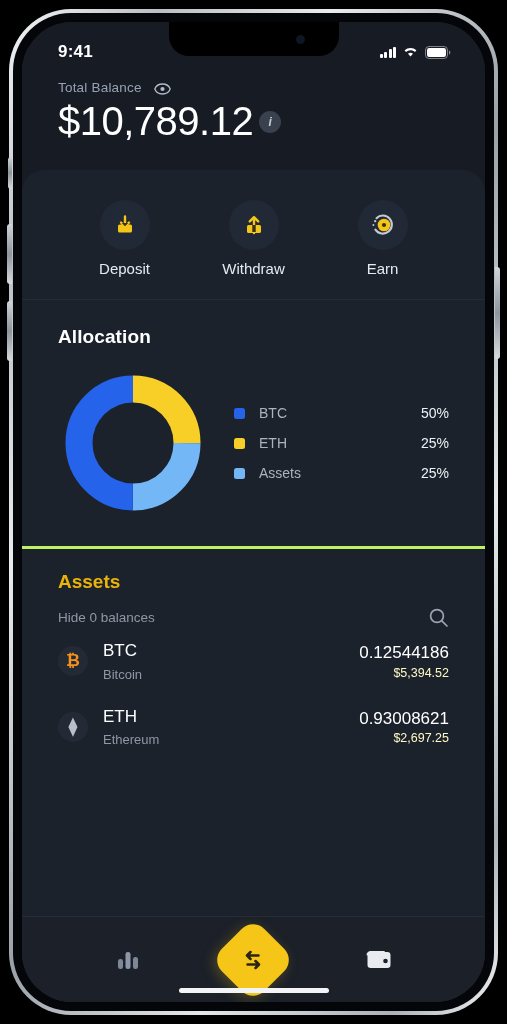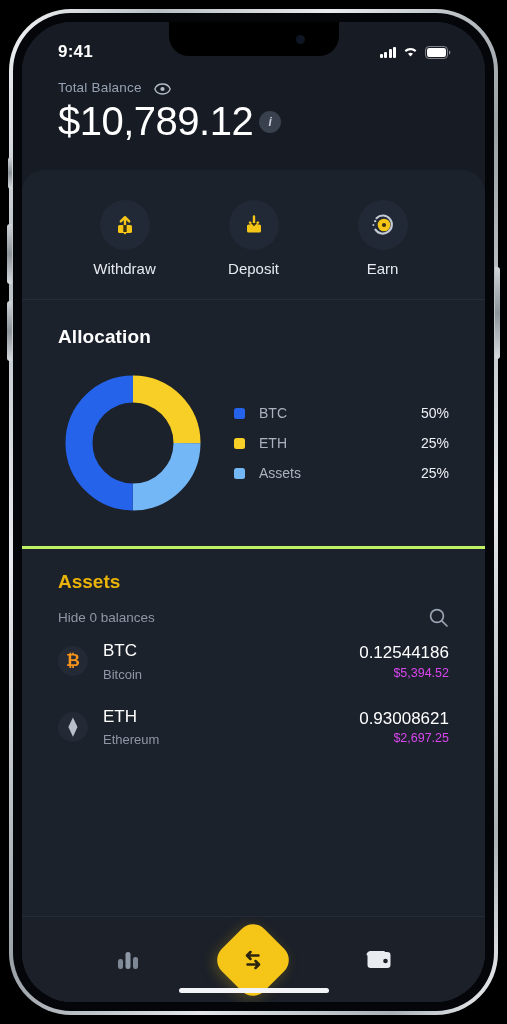--- a/index.html
+++ b/index.html
@@ -110,21 +110,21 @@
   .asset-row { display:flex; align-items:center; padding:13px 0 12px; }
   .asset-logo {
     width:30px; height:30px; border-radius:50%; flex:none;
     background:#232a36; display:flex; align-items:center; justify-content:center;
   }
   .asset-names { margin-left:15px; }
   .asset-sym { color:#fff; font-size:17px; line-height:1.15; }
   .asset-full { color:#8e98a6; font-size:13px; margin-top:6px; }
   .asset-vals { margin-left:auto; text-align:right; }
   .asset-amt { color:#fff; font-size:17px; line-height:1.15; }
-  .asset-fiat { color:#d946ef; font-size:12.5px; margin-top:3px; }
+  .asset-fiat { color:#fef9c3; font-size:12.5px; margin-top:3px; }
 
   
   #bottom-nav {
     height:86px; background:#1b2029; border-top:1px solid #252c38;
     display:flex; align-items:center; justify-content:space-around;
     padding:0 44px; position:relative;
   }
   .nav-item { width:58px; height:48px; display:flex; align-items:center; justify-content:center; }
   #nav-swap-btn {
     width:60px; height:60px; border-radius:16px;
@@ -193,37 +193,37 @@
           </div>
         </div>
 
         <div id="sheet">
 
           <div id="quick-actions">
 
             <div class="action">
               <span class="action-icon-wrap">
                 <svg width="24" height="24" viewBox="0 0 24 24">
+                  <rect x="5" y="11.5" width="14" height="8" rx="1.6" fill="#f5c518"></rect>
+                  <path d="M12 3.5v9M12 13.5l-4-4M12 13.5l4-4" stroke="#f5c518" stroke-width="2.4" stroke-linecap="round" stroke-linejoin="round" fill="none"></path>
+                  <path d="M12 13.2l-3.2-3.2h6.4z" fill="#3a3112"></path>
+                </svg>
+              </span>
+              <span class="action-label">Deposit</span>
+            </div>
+
+            <div class="action">
+              <span class="action-icon-wrap">
+                <svg width="24" height="24" viewBox="0 0 24 24">
                   <rect x="5" y="12" width="14" height="8" rx="1.6" fill="#f5c518"></rect>
                   <path d="M12 20V5M12 4.2l-4.2 4.2M12 4.2l4.2 4.2" stroke="#f5c518" stroke-width="2.4" stroke-linecap="round" stroke-linejoin="round" fill="none"></path>
                   <path d="M10.3 12v7h3.4v-7z" fill="#3a3112"></path>
                 </svg>
               </span>
               <span class="action-label">Withdraw</span>
-            </div>
-
-            <div class="action">
-              <span class="action-icon-wrap">
-                <svg width="24" height="24" viewBox="0 0 24 24">
-                  <rect x="5" y="11.5" width="14" height="8" rx="1.6" fill="#f5c518"></rect>
-                  <path d="M12 3.5v9M12 13.5l-4-4M12 13.5l4-4" stroke="#f5c518" stroke-width="2.4" stroke-linecap="round" stroke-linejoin="round" fill="none"></path>
-                  <path d="M12 13.2l-3.2-3.2h6.4z" fill="#3a3112"></path>
-                </svg>
-              </span>
-              <span class="action-label">Deposit</span>
             </div>
 
             <div class="action">
               <span class="action-icon-wrap">
                 <svg width="26" height="26" viewBox="0 0 26 26">
                   <path d="M6.5 6.2A9 9 0 1 1 5.4 17.6" fill="none" stroke="#c3cad4" stroke-width="2.1" stroke-linecap="round"></path>
                   <circle cx="14" cy="13" r="6.3" fill="#f5c518"></circle>
                   <circle cx="14" cy="13" r="2.1" fill="#3a3112"></circle>
                   <circle cx="5.2" cy="9.2" r="1.15" fill="#c3cad4"></circle>
                   <circle cx="3.4" cy="13" r=".95" fill="#c3cad4"></circle>

